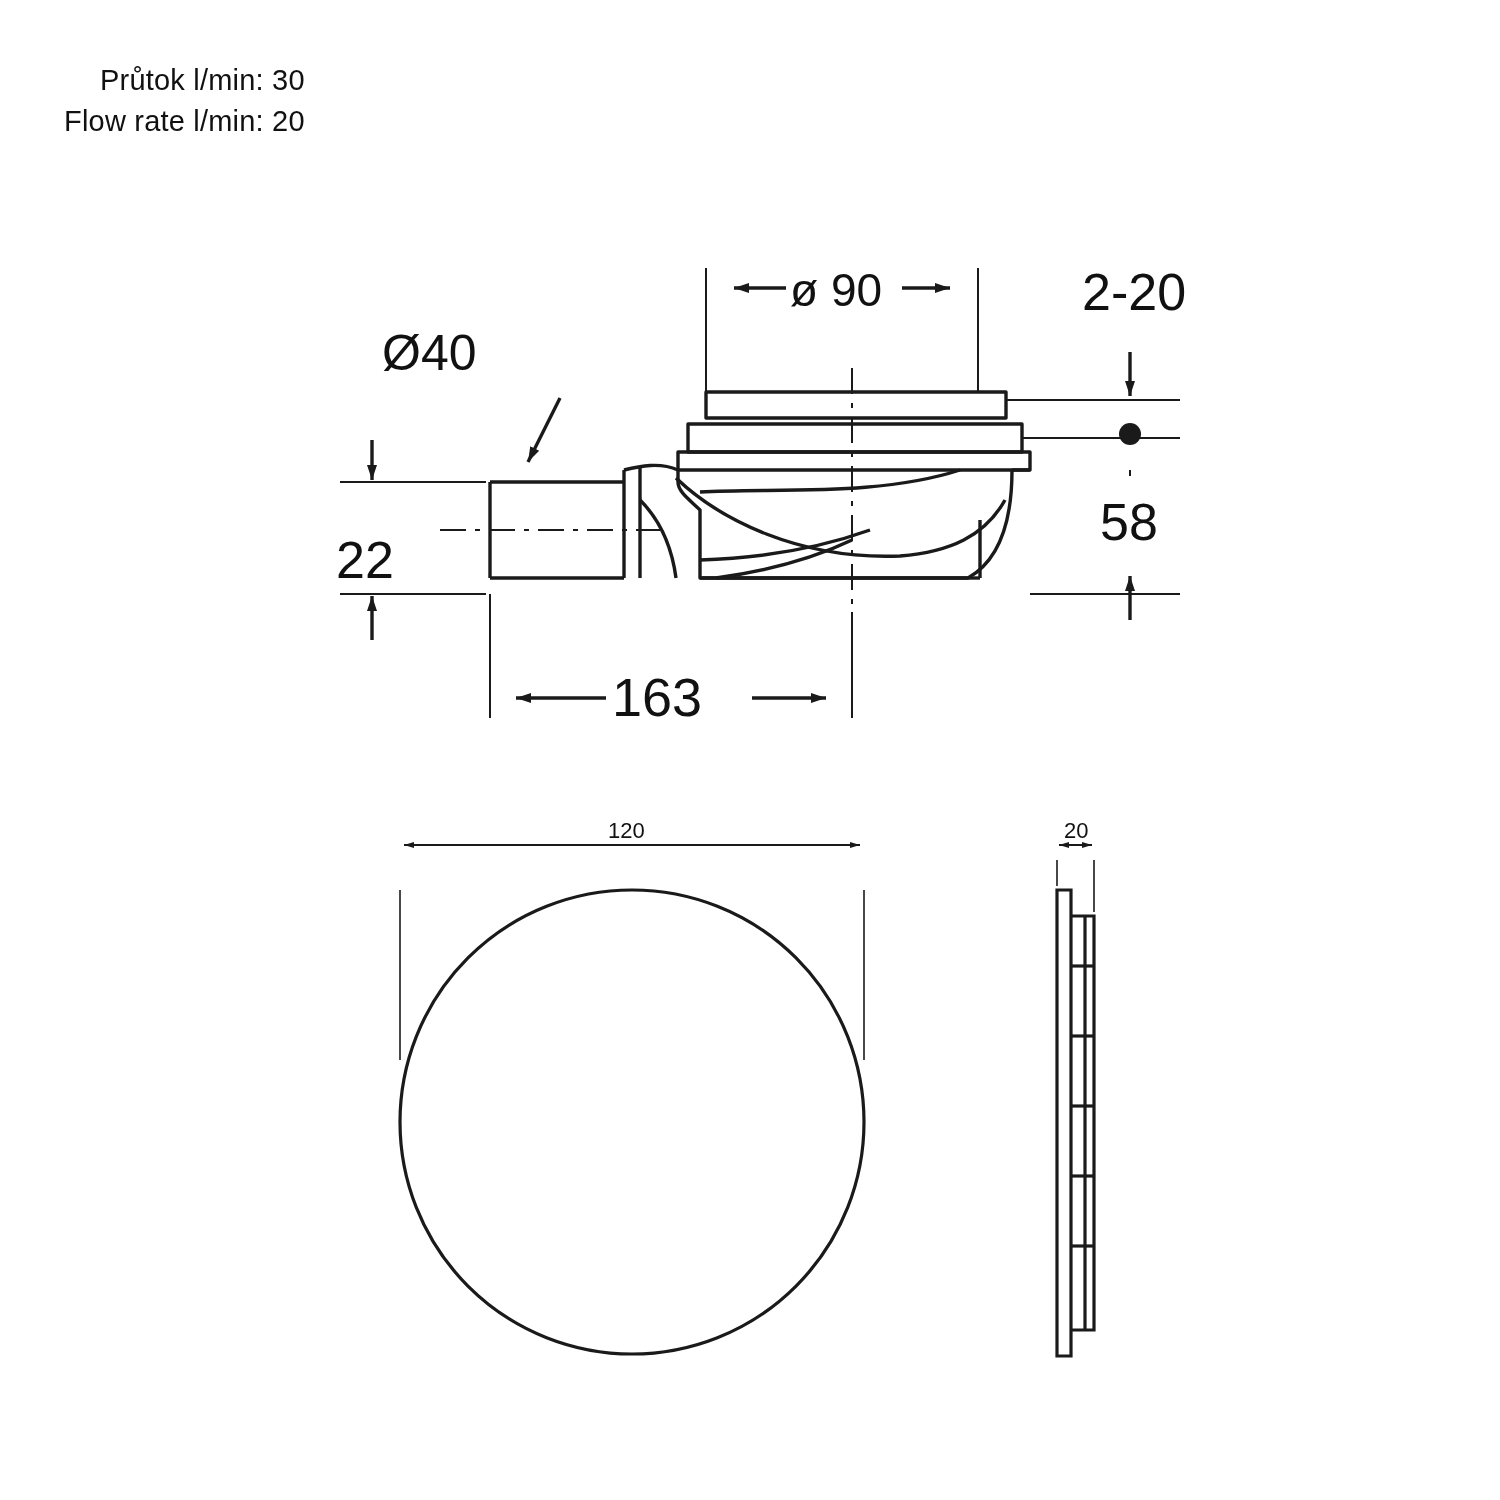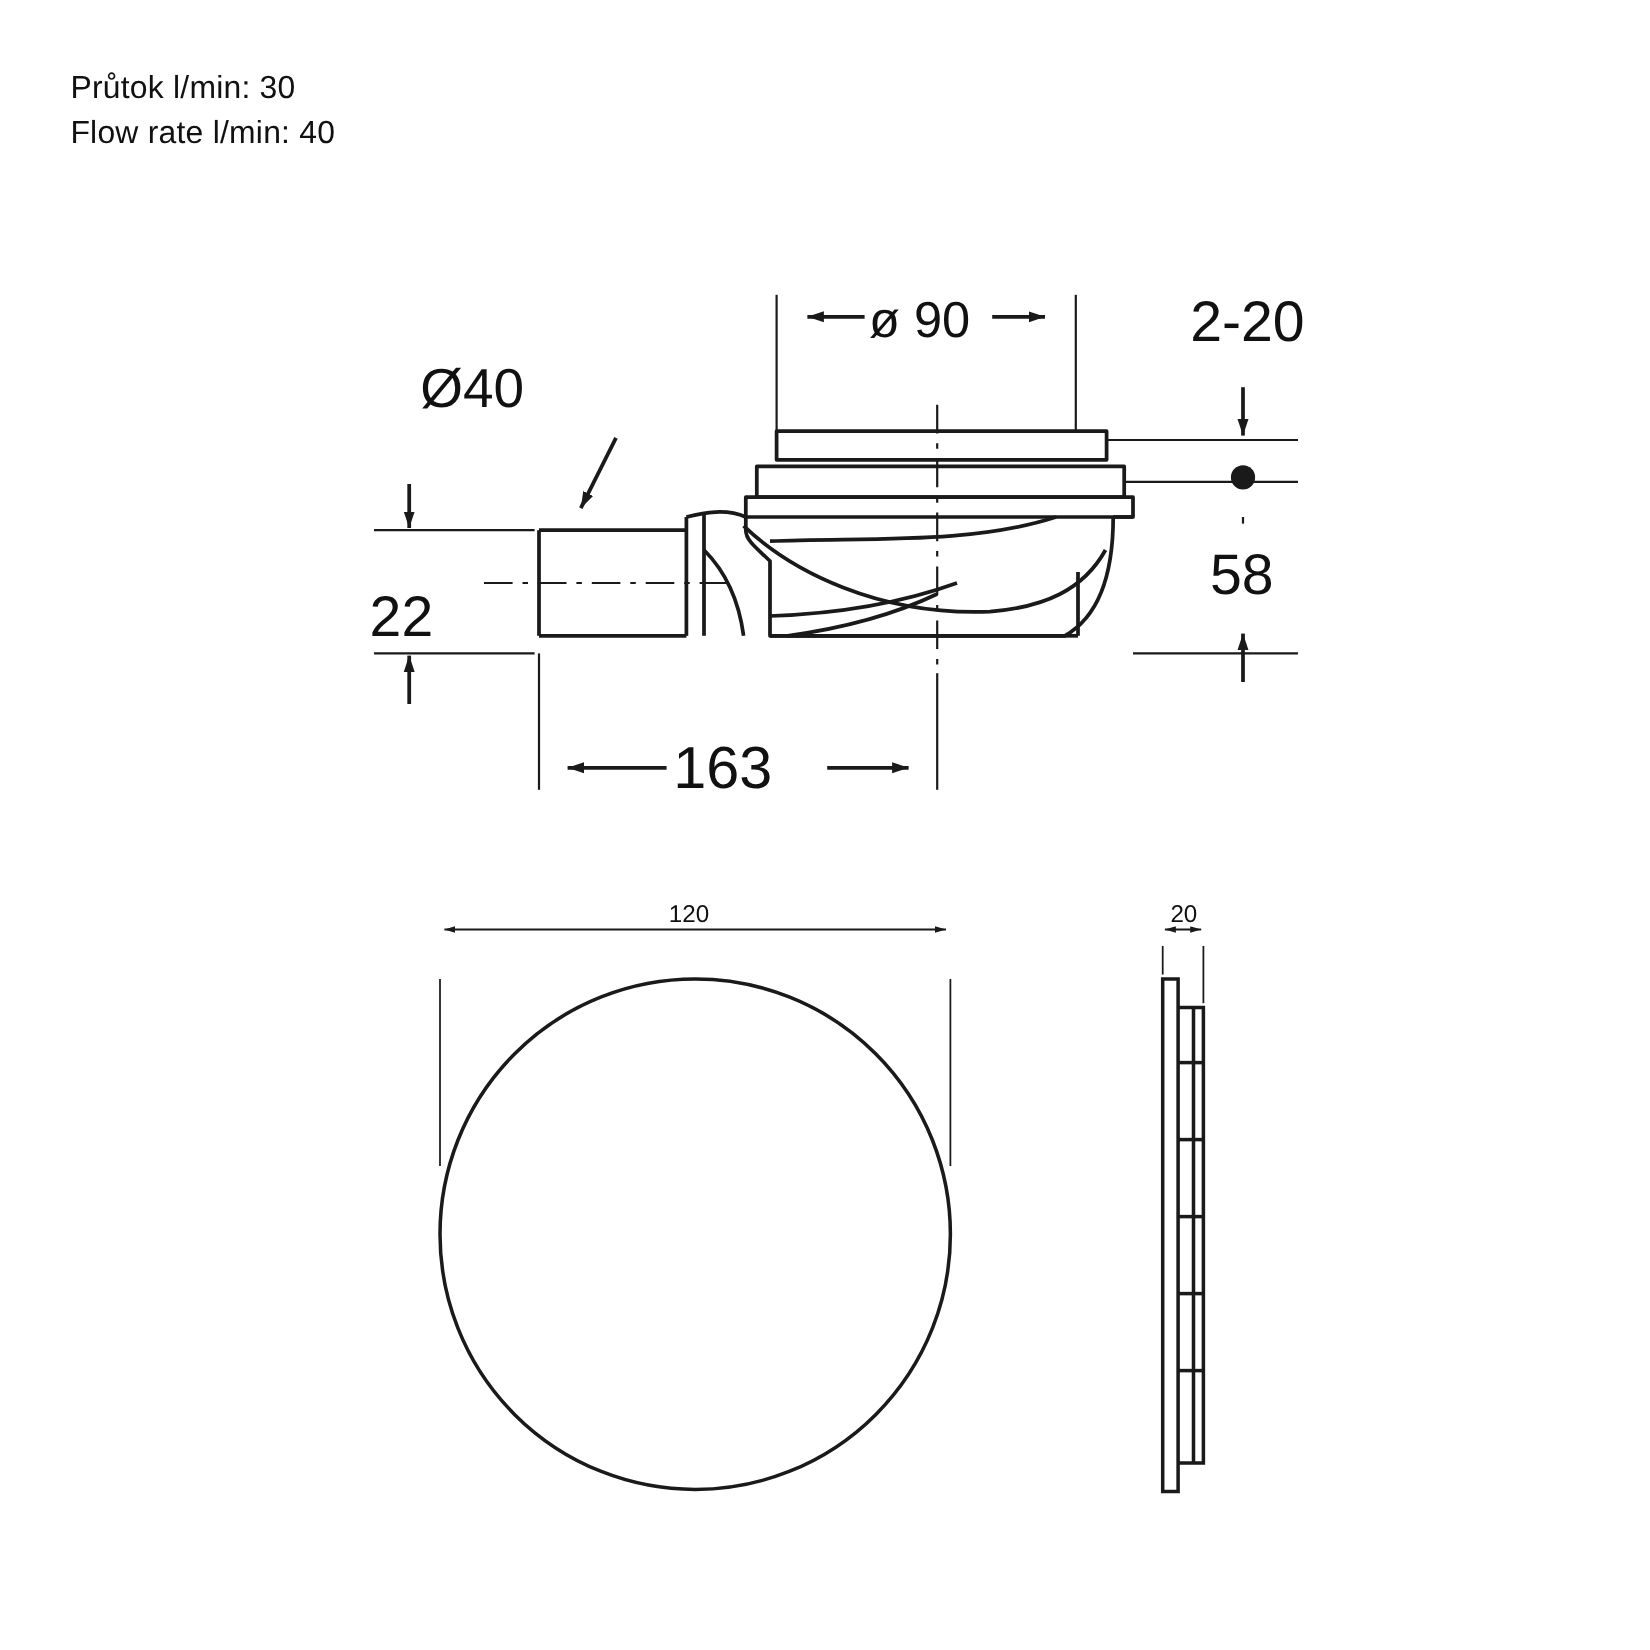--- a/index.html
+++ b/index.html
@@ -21,41 +21,41 @@
   }
   .notes {
     position: absolute;
     left: 64px;
     top: 60px;
     font-size: 29px;
     line-height: 1.42;
     color: #111;
     white-space: nowrap;
   }
-  .notes div { letter-spacing: 0.2px; }
+  .notes div { letter-spacing: 0.2px; text-align: right; }
   svg.drawing {
     position: absolute;
     left: 0;
     top: 0;
     width: 1500px;
     height: 1500px;
   }
   .dimtext {
     font-family: "Liberation Sans", sans-serif;
     fill: #111;
   }
 </style>
 </head>
 <body>
 
 <div class="sheet">
 
   <div class="notes">
     <div>Průtok l/min: 30</div>
-    <div>Flow rate l/min: 40</div>
+    <div>Flow rate l/min: 20</div>
   </div>
 
   <svg class="drawing" viewBox="0 0 1500 1500">
     <defs>
       <marker id="arrL" markerWidth="16" markerHeight="12" refX="1" refY="6" orient="auto" markerUnits="userSpaceOnUse">
         <path d="M1,6 L16,1 L16,11 Z" fill="#1a1a1a"></path>
       </marker>
       <marker id="arrR" markerWidth="16" markerHeight="12" refX="15" refY="6" orient="auto" markerUnits="userSpaceOnUse">
         <path d="M15,6 L0,1 L0,11 Z" fill="#1a1a1a"></path>
       </marker>

